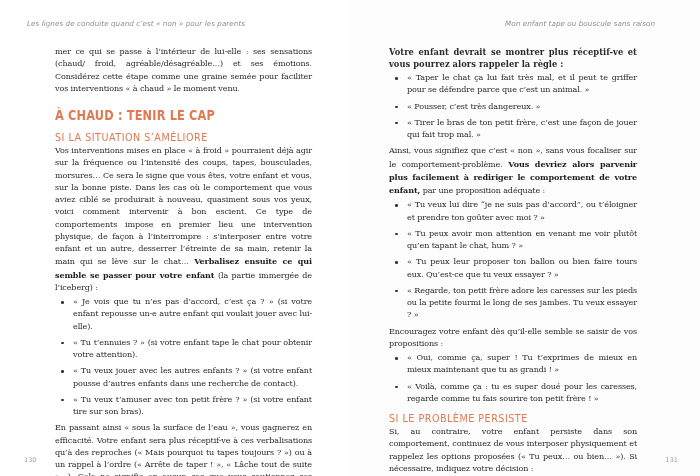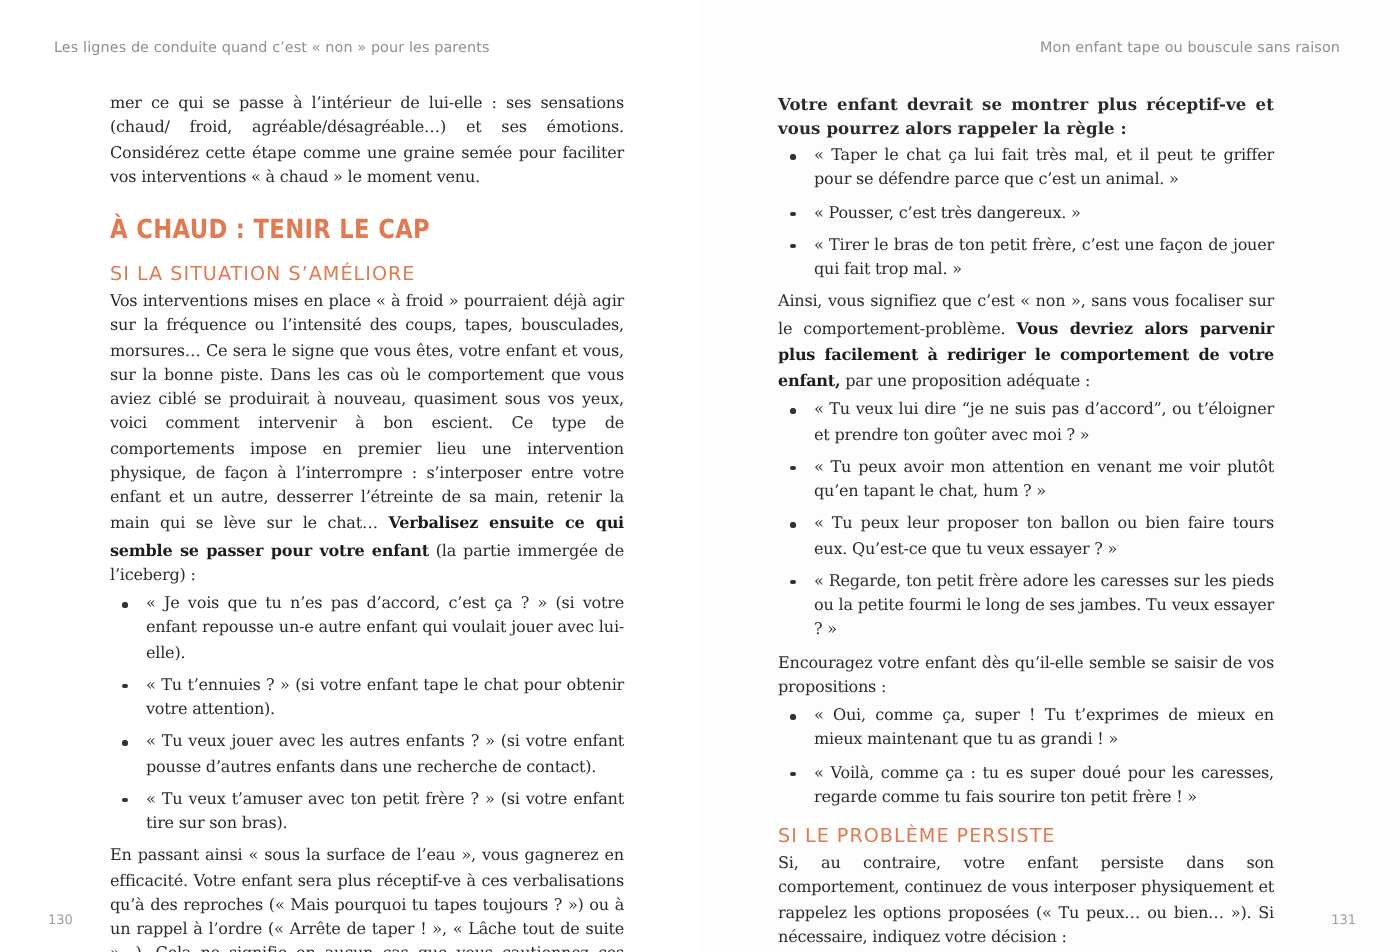--- a/index.html
+++ b/index.html
@@ -6,24 +6,24 @@
     html, body { width: 700px; height: 476px; background: #ffffff; overflow: hidden; }
     body { position: relative; font-family: "DejaVu Serif", serif; color: #2a2a2a; }
 
     .page { position: absolute; top: 0; height: 476px; width: 350px; background: #fff; }
     .page-left { left: 0; }
     .page-right { left: 350px; background: #fdfdfd; }
 
     .running-header {
       position: absolute; top: 19px;
       font-family: "DejaVu Sans", sans-serif; font-size: 7.2px; color: #8f8f8f;
-      letter-spacing: 0.05px; white-space: nowrap;
+      letter-spacing: 0.05px; white-space: nowrap; font-style: italic;
     }
     .page-left .running-header { left: 27px; }
-    .page-right .running-header { right: 30px; padding-left: 17px; }
+    .page-right .running-header { right: 45px; padding-left: 17px; }
 
     .folio {
       position: absolute; top: 456px;
       font-family: "DejaVu Sans", sans-serif; font-size: 6.5px; color: #a0a0a0;
     }
     .page-left .folio { left: 24px; }
     .page-right .folio { right: 22px; }
 
     .content { position: absolute; top: 46px; width: 257px; }
     .page-left .content { left: 55px; }

